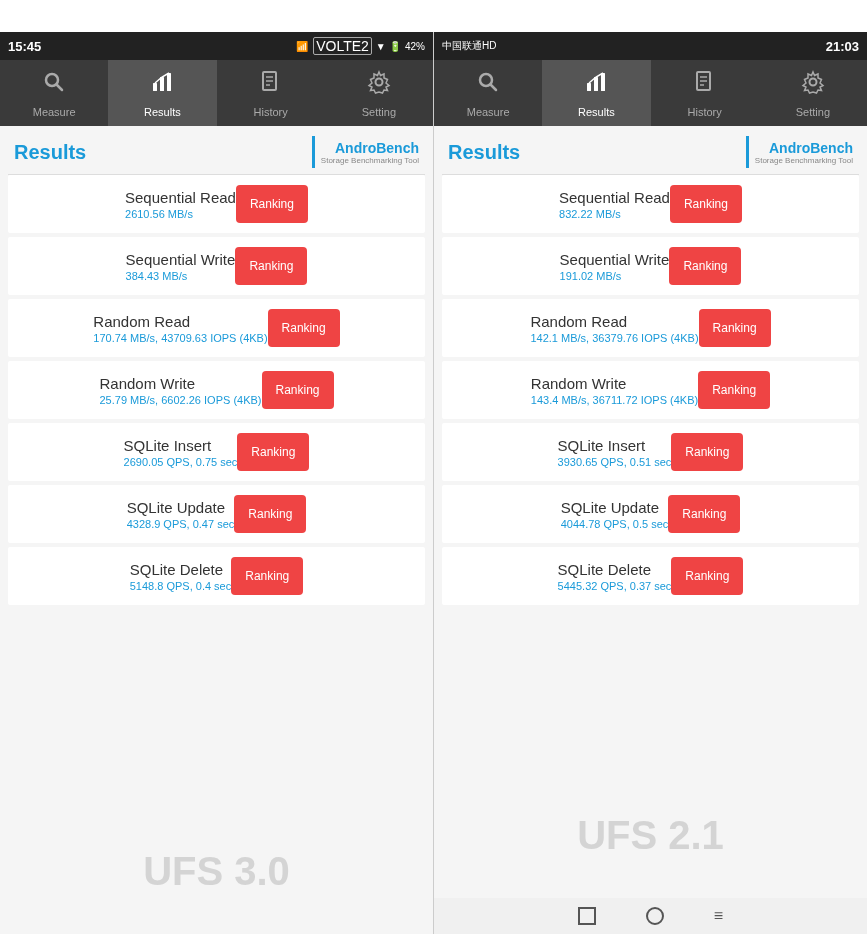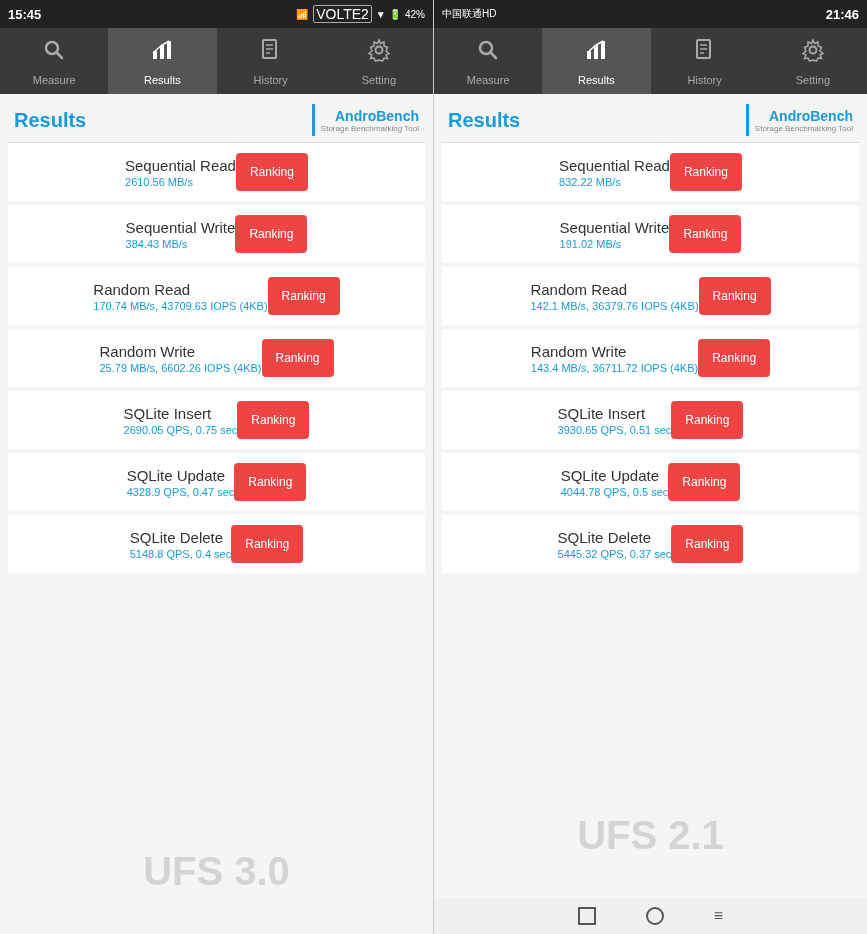--- a/index.html
+++ b/index.html
@@ -10,20 +10,21 @@
       display: flex;
       flex-direction: column;
       overflow: hidden;
       background: #fff;
     }
 
     .phones-container {
       display: flex;
       flex: 1;
       height: 100%;
+      margin-top: 32px;
     }
 
     .phone {
       flex: 1;
       display: flex;
       flex-direction: column;
       background: #f0f0f0;
       border-right: 1px solid #ccc;
     }
     .phone:last-child { border-right: none; }
@@ -308,21 +309,21 @@
             </div>
             <button class="ranking-btn">Ranking</button>
           </div>
         </div>
         <div class="ufs-watermark">UFS 3.0</div>
       </div>
     </div>
     <div class="phone">
       <div class="status-bar">
       <span style="font-size:10px;">中国联通HD</span>
-      <span style="font-size:13px;font-weight:bold;">21:46</span>
+      <span style="font-size:13px;font-weight:bold;">21:03</span>
     </div>
       <div class="nav-tabs">
         <div class="nav-tab">
           <div class="tab-icon">
             <svg viewBox="0 0 24 24" fill="currentColor">
               <circle cx="10" cy="10" r="6" fill="none" stroke="currentColor" stroke-width="2.5"></circle>
       <line x1="14.5" y1="14.5" x2="20" y2="20" stroke="currentColor" stroke-width="2.5" stroke-linecap="round"></line>
             </svg>
           </div>
           <span>Measure</span>

